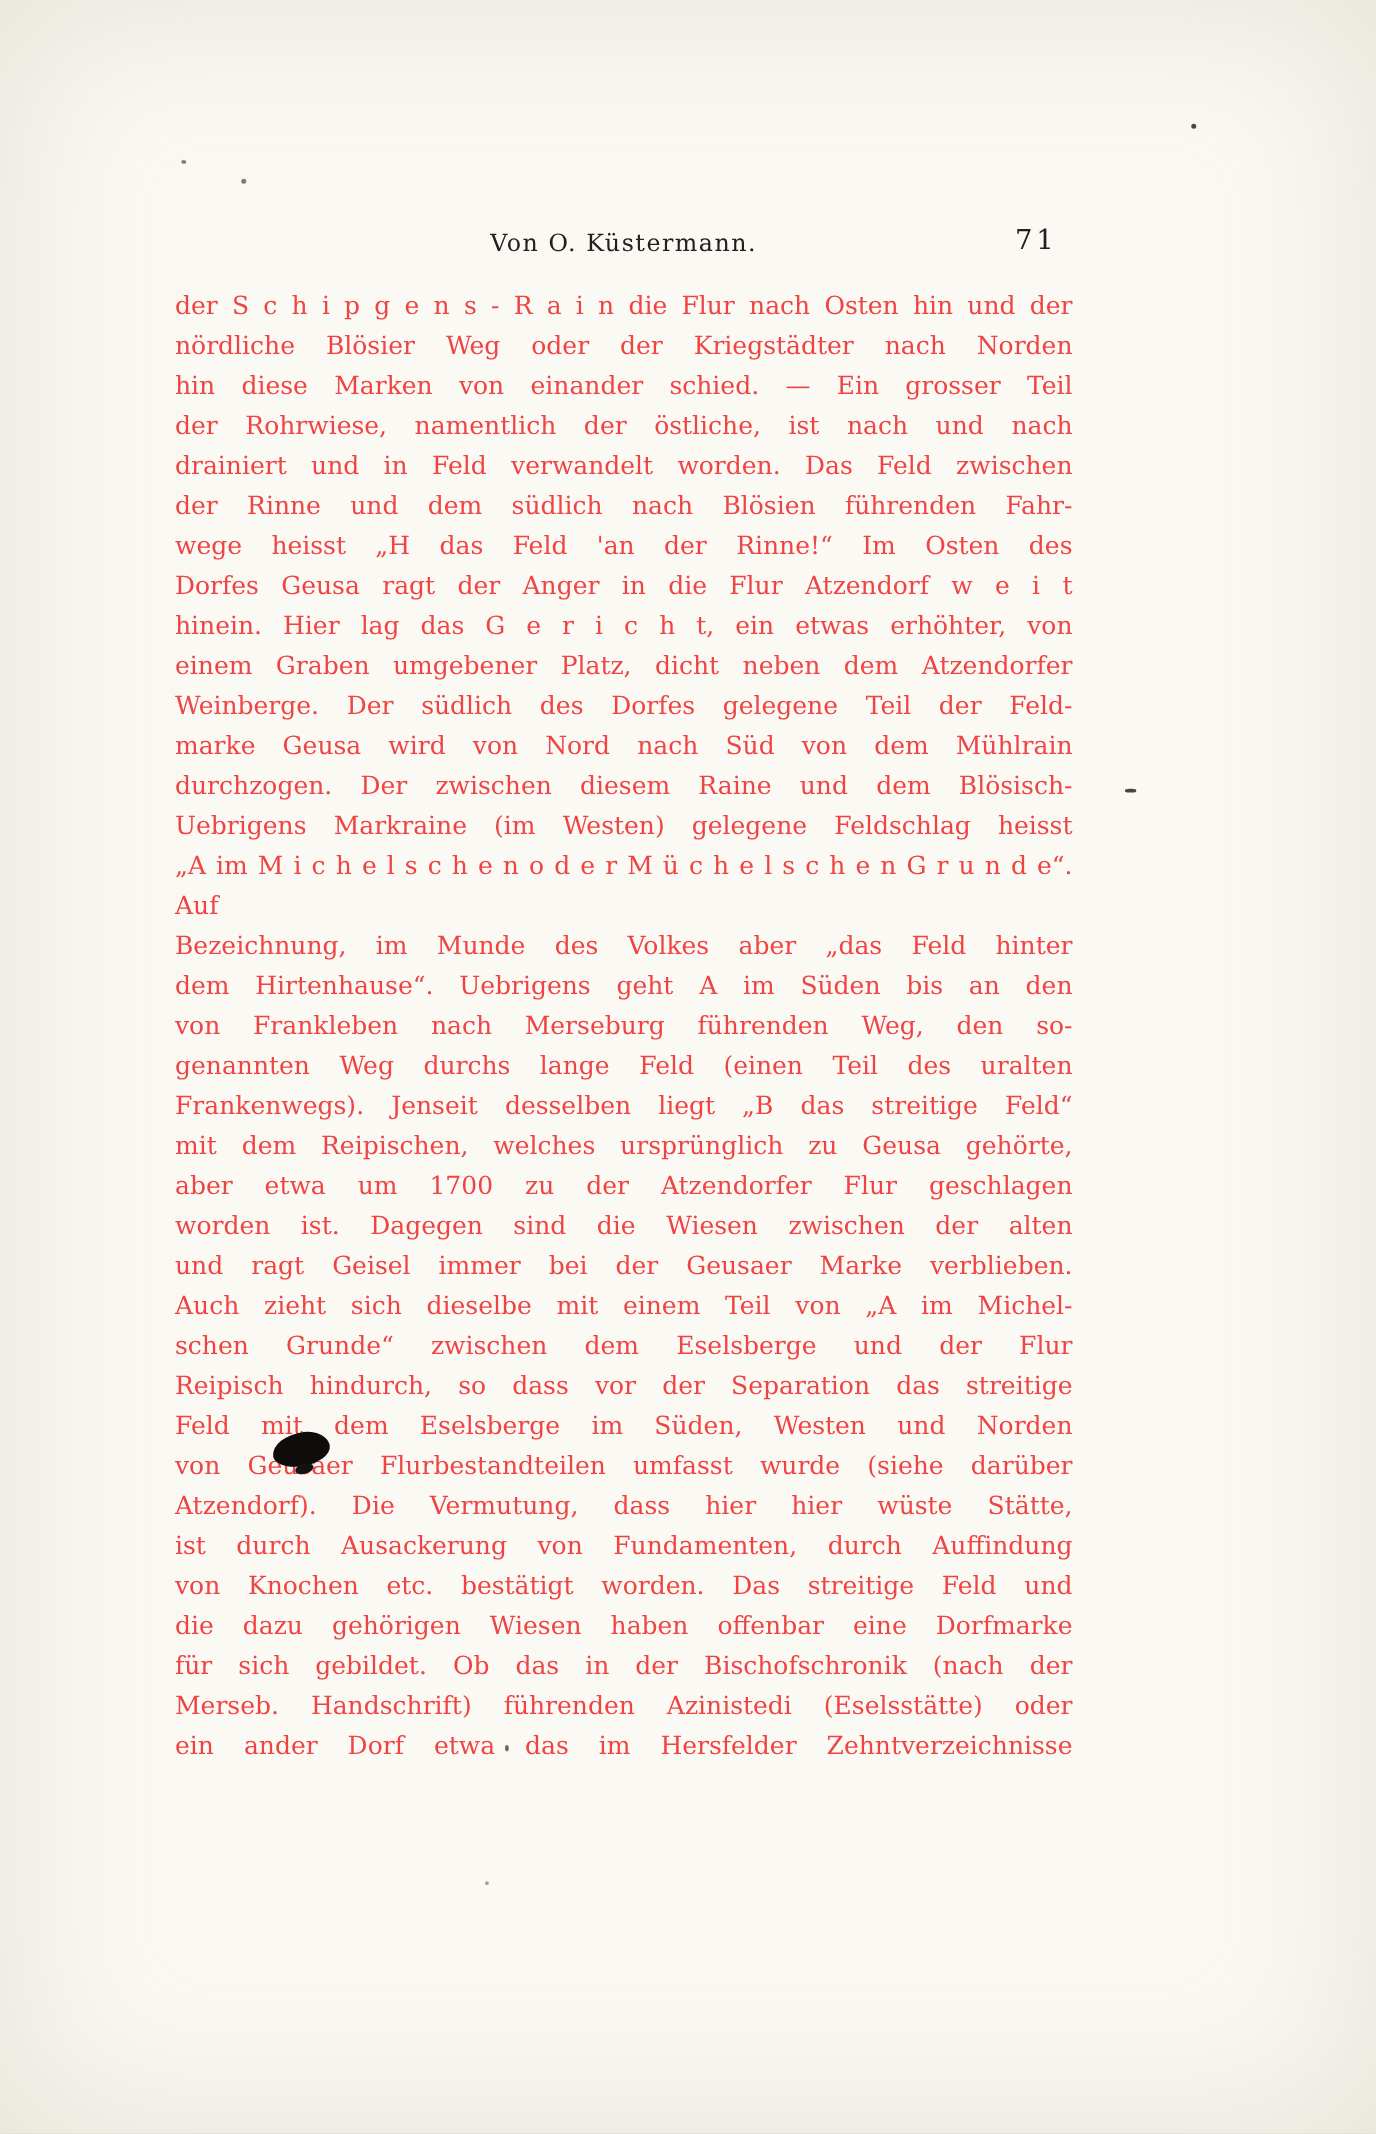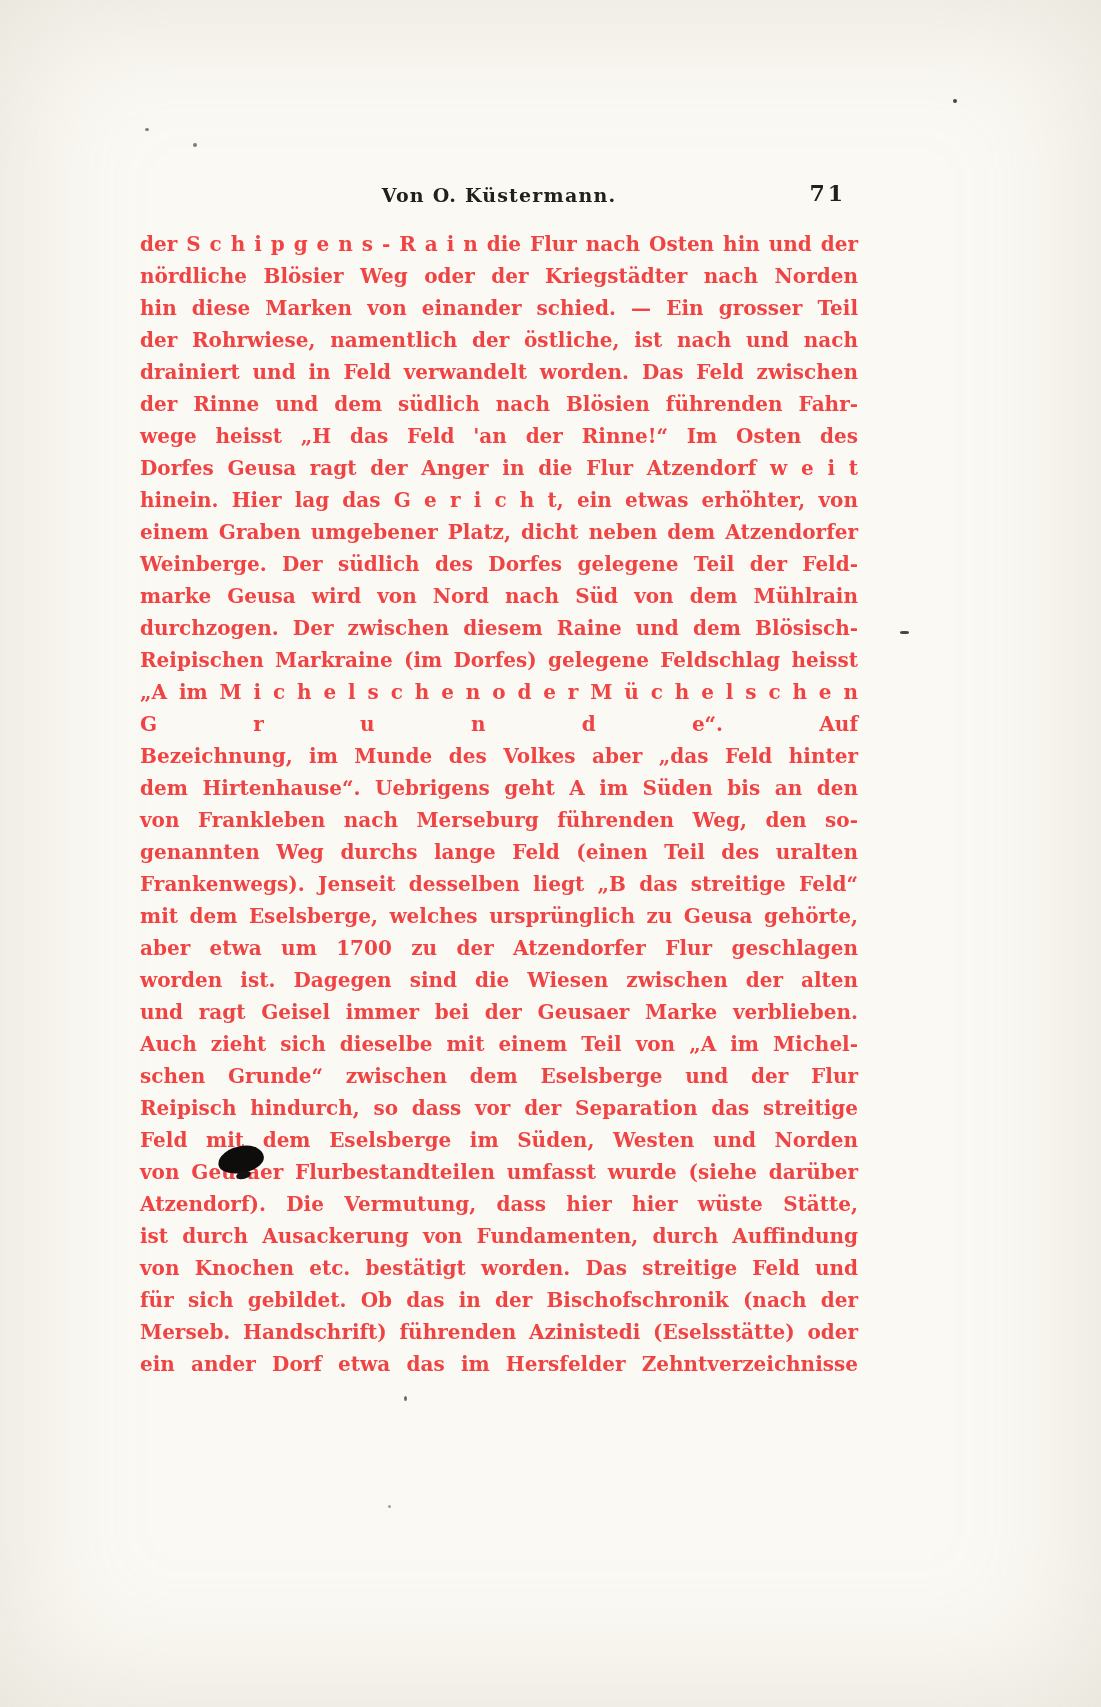--- a/index.html
+++ b/index.html
@@ -10,21 +10,20 @@
   }
   .page {
     position: relative;
     width: 1101px;
     height: 1707px;
     margin: 0 auto;
     background: #fbf9f4;
     box-shadow: inset 0 0 140px rgba(175,165,145,0.28);
     color: #1c1a18;
     overflow: hidden;
-    font-weight: bold;
   }
   .header {
     position: absolute;
     top: 184px;
     left: 140px;
     width: 718px;
     height: 30px;
   }
   .header-title {
     display: block;
@@ -106,39 +105,40 @@
       <div class="line">der Rohrwiese, namentlich der östliche, ist nach und nach</div>
       <div class="line">drainiert und in Feld verwandelt worden. Das Feld zwischen</div>
       <div class="line">der Rinne und dem südlich nach Blösien führenden Fahr-</div>
       <div class="line">wege heisst „H das Feld 'an der Rinne!“ Im Osten des</div>
       <div class="line">Dorfes Geusa ragt der Anger in die Flur Atzendorf w&nbsp;e&nbsp;i&nbsp;t</div>
       <div class="line">hinein. Hier lag das G&nbsp;e&nbsp;r&nbsp;i&nbsp;c&nbsp;h&nbsp;t, ein etwas erhöhter, von</div>
       <div class="line">einem Graben umgebener Platz, dicht neben dem Atzendorfer</div>
       <div class="line">Weinberge. Der südlich des Dorfes gelegene Teil der Feld-</div>
       <div class="line">marke Geusa wird von Nord nach Süd von dem Mühlrain</div>
       <div class="line">durchzogen. Der zwischen diesem Raine und dem Blösisch-</div>
-      <div class="line">Reipischen Markraine (im Dorfes) gelegene Feldschlag heisst</div>
+      <div class="line">Uebrigens Markraine (im Westen) gelegene Feldschlag heisst</div>
       <div class="line">„A im M&nbsp;i&nbsp;c&nbsp;h&nbsp;e&nbsp;l&nbsp;s&nbsp;c&nbsp;h&nbsp;e&nbsp;n o&nbsp;d&nbsp;e&nbsp;r M&nbsp;ü&nbsp;c&nbsp;h&nbsp;e&nbsp;l&nbsp;s&nbsp;c&nbsp;h&nbsp;e&nbsp;n G&nbsp;r&nbsp;u&nbsp;n&nbsp;d&nbsp;e“. Auf</div>
       <div class="line">Bezeichnung, im Munde des Volkes aber „das Feld hinter</div>
       <div class="line">dem Hirtenhause“. Uebrigens geht A im Süden bis an den</div>
       <div class="line">von Frankleben nach Merseburg führenden Weg, den so-</div>
       <div class="line">genannten Weg durchs lange Feld (einen Teil des uralten</div>
       <div class="line">Frankenwegs). Jenseit desselben liegt „B das streitige Feld“</div>
-      <div class="line">mit dem Eselsberge, welches ursprünglich zu Geusa gehörte,</div>
+      <div class="line">mit dem Reipischen, welches ursprünglich zu Geusa gehörte,</div>
       <div class="line">aber etwa um 1700 zu der Atzendorfer Flur geschlagen</div>
       <div class="line">worden ist. Dagegen sind die Wiesen zwischen der alten</div>
       <div class="line">und ragt Geisel immer bei der Geusaer Marke verblieben.</div>
       <div class="line">Auch zieht sich dieselbe mit einem Teil von „A im Michel-</div>
       <div class="line">schen Grunde“ zwischen dem Eselsberge und der Flur</div>
       <div class="line">Reipisch hindurch, so dass vor der Separation das streitige</div>
       <div class="line">Feld mit dem Eselsberge im Süden, Westen und Norden</div>
       <div class="line">von Geusaer Flurbestandteilen umfasst wurde (siehe darüber</div>
       <div class="line">Atzendorf). Die Vermutung, dass hier hier wüste Stätte,</div>
       <div class="line">ist durch Ausackerung von Fundamenten, durch Auffindung</div>
       <div class="line">von Knochen etc. bestätigt worden. Das streitige Feld und</div>
+      <div class="line">die dazu gehörigen Wiesen haben offenbar eine Dorfmarke</div>
       <div class="line">für sich gebildet. Ob das in der Bischofschronik (nach der</div>
       <div class="line">Merseb. Handschrift) führenden Azinistedi (Eselsstätte) oder</div>
       <div class="line">ein ander Dorf etwa das im Hersfelder Zehntverzeichnisse</div>
     </div>
 
   <div class="ink-blot"></div>
   <div class="ink-blot-tail"></div>
 
   <div class="speck speck-1"></div>
   <div class="speck speck-2"></div>

